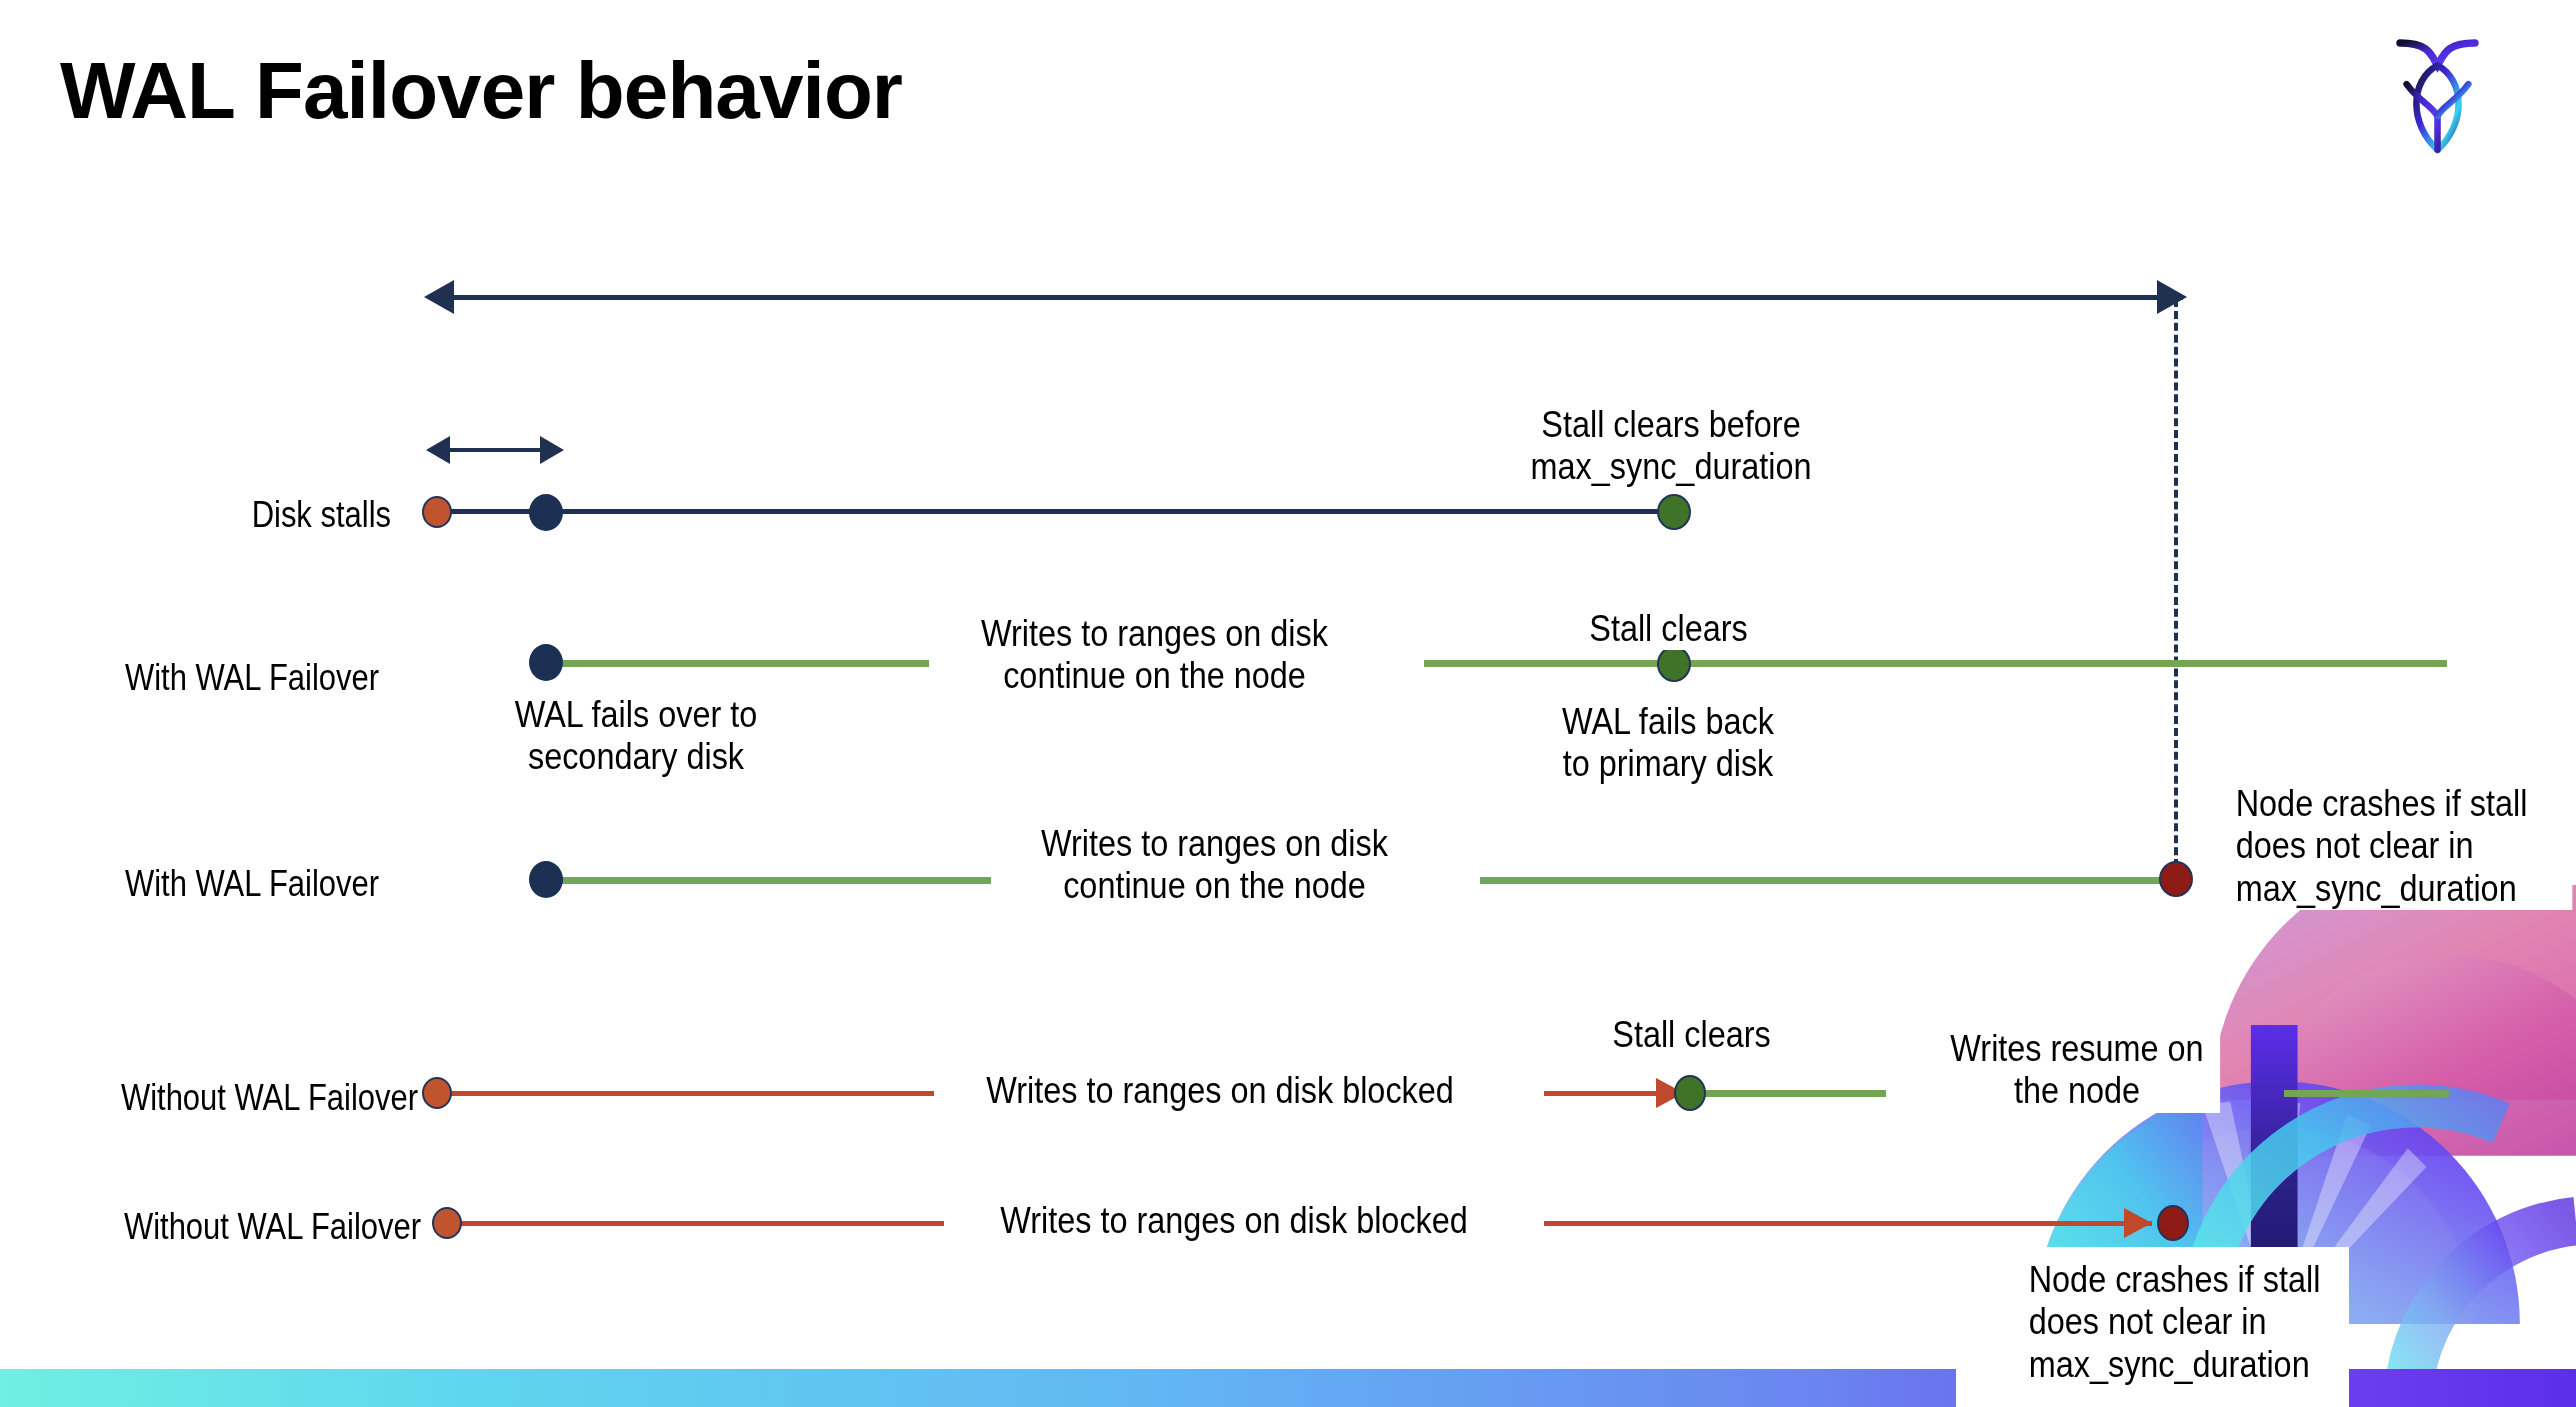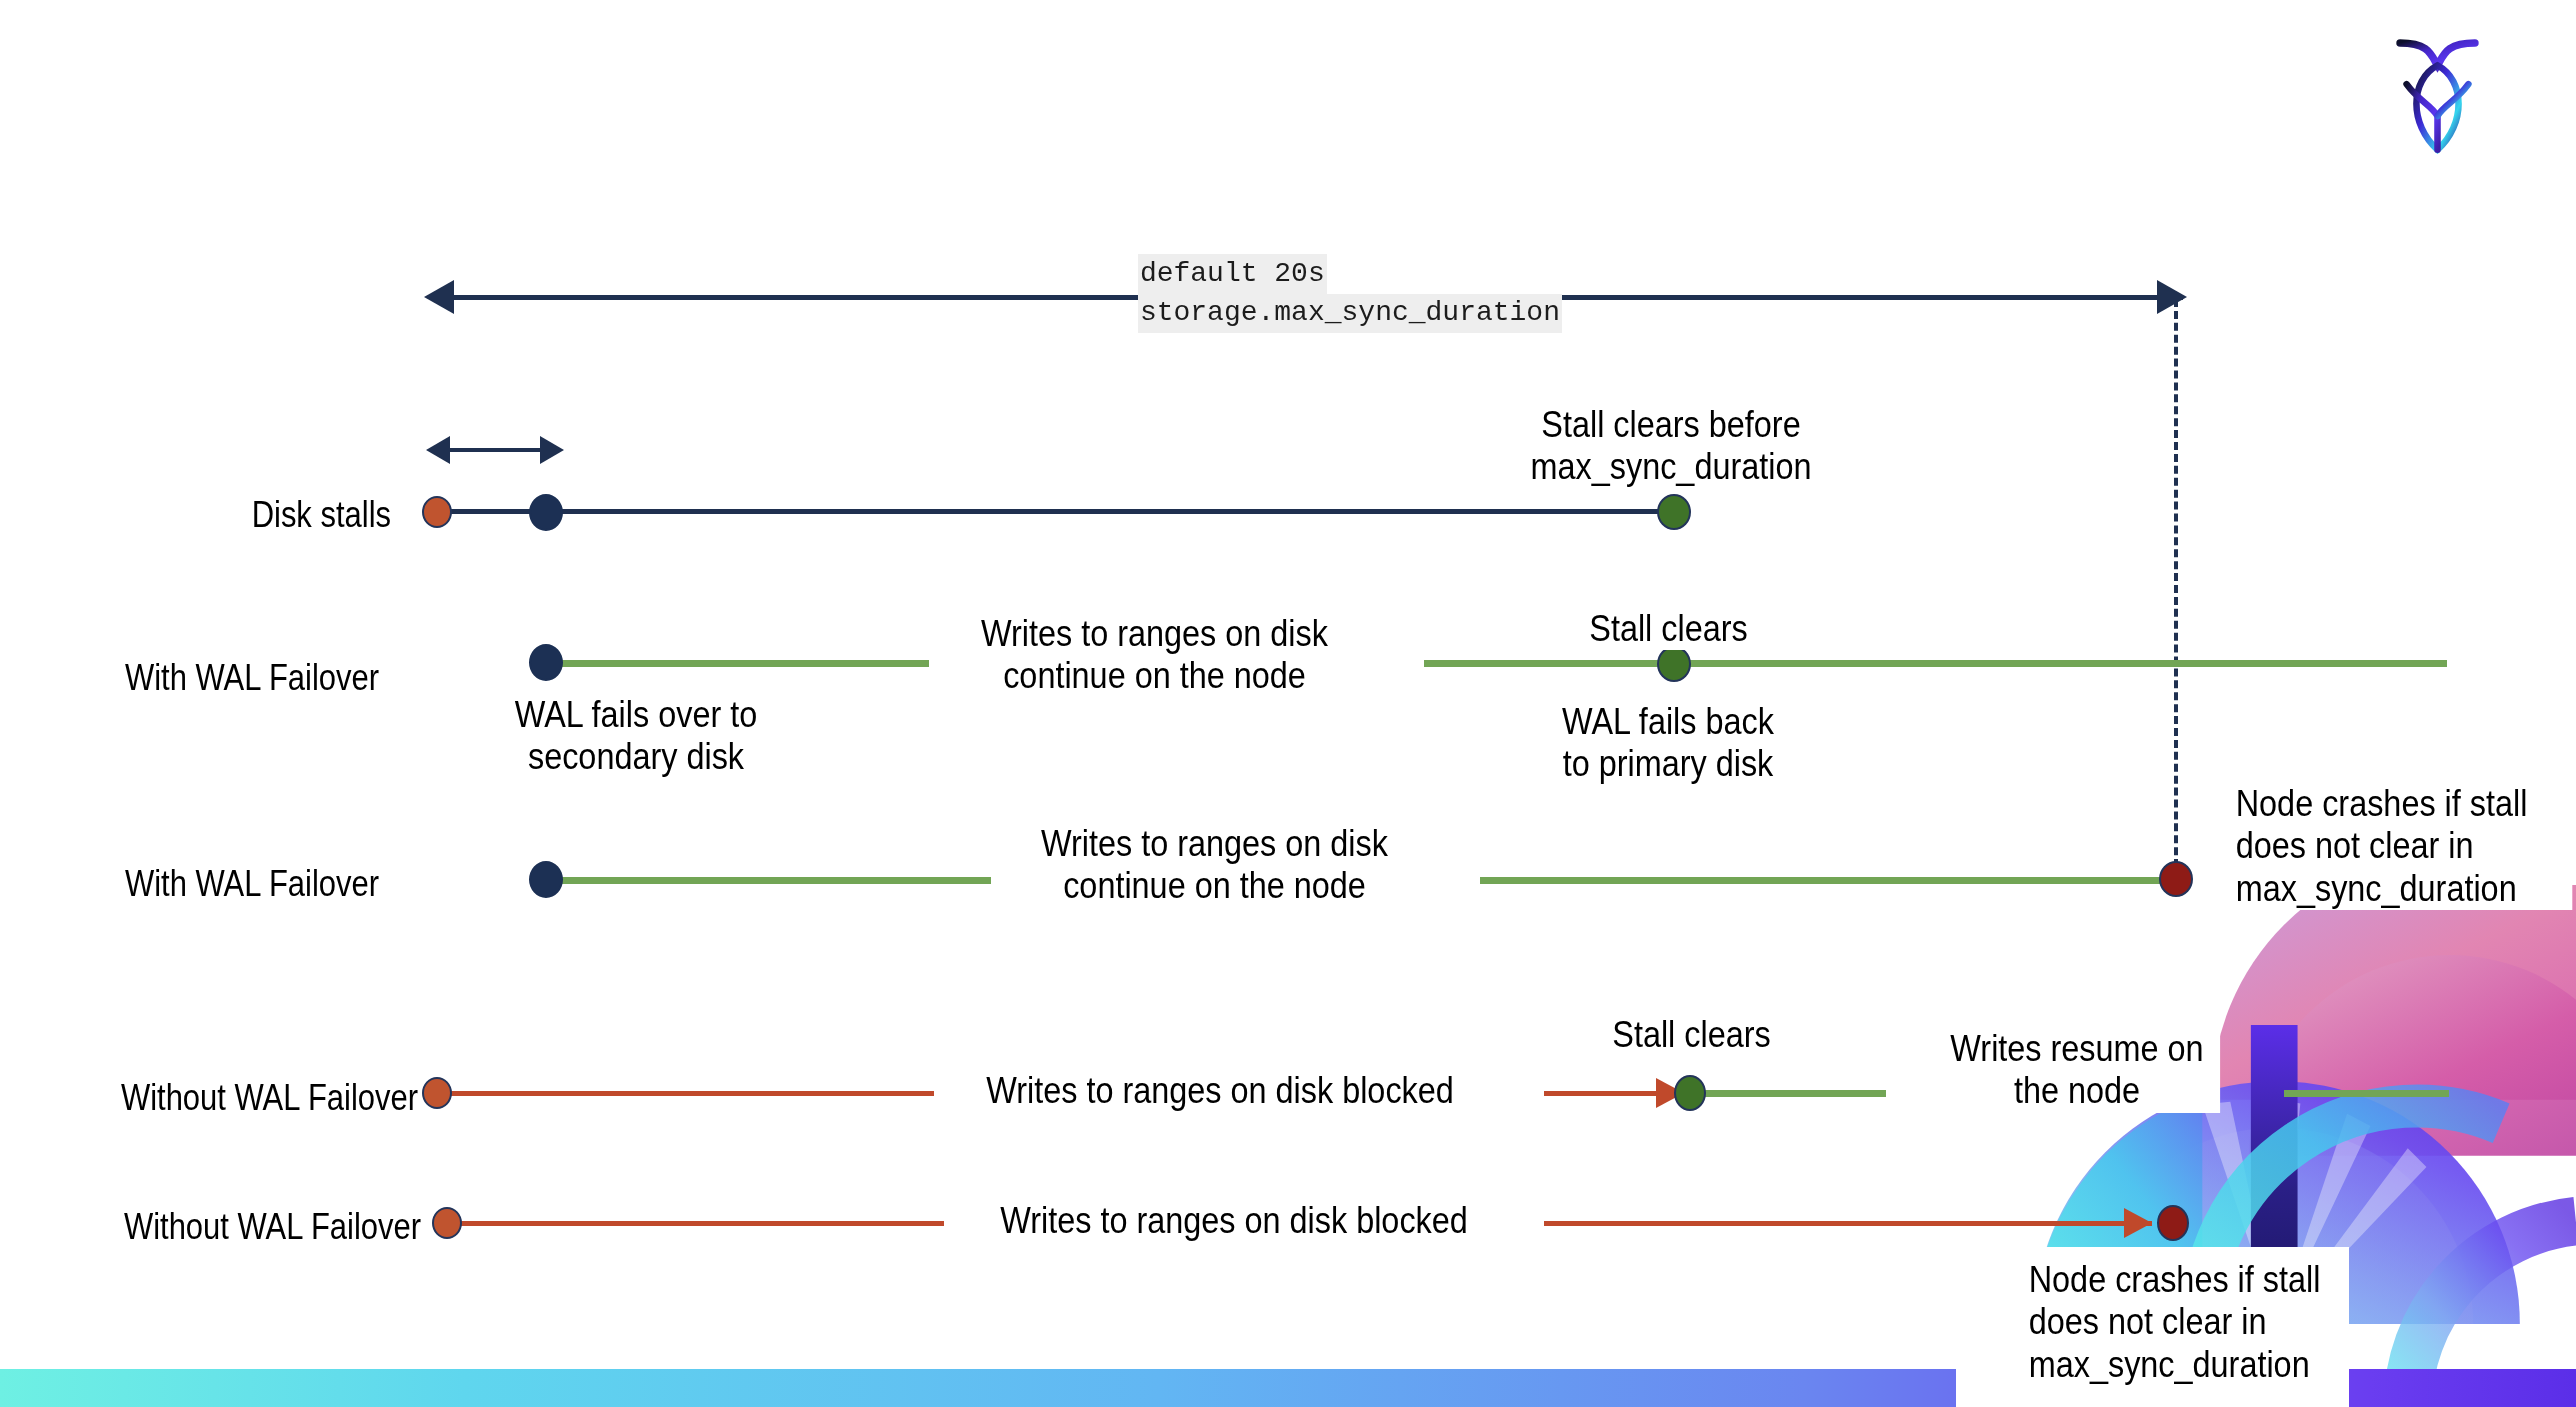--- a/index.html
+++ b/index.html
@@ -160,20 +160,21 @@
     width: 393px;
     height: 161px;
     background: #ffffff;
   }
 </style>
 </head>
 <body>
 
 <div id="slide">
 
+  <div id="title">WAL Failover behavior</div>
 
   <div id="logo">
     <svg viewBox="0 0 110 145" width="103" height="136" xmlns="http://www.w3.org/2000/svg" aria-hidden="true">
       <defs>
         <linearGradient id="lg1" x1="0" y1="0" x2="1" y2="1">
           <stop offset="0%" stop-color="#0d0f2b"></stop>
           <stop offset="35%" stop-color="#4526c9"></stop>
           <stop offset="70%" stop-color="#5b37f0"></stop>
           <stop offset="100%" stop-color="#3c1ea8"></stop>
         </linearGradient>
@@ -247,24 +248,20 @@
       <path d="M520 560 A200 200 0 0 1 700 360" fill="none" stroke="url(#g-blue)" stroke-width="52" opacity="0.8"></path>
     </svg>
   </div>
 
   <div id="bottombar"></div>
 
   <div class="hline" style="left:443px; top:295px; width:1740px;"></div>
   <div class="arrow-head arrow-left" style="left:424px; top:280px;"></div>
   <div class="arrow-head arrow-right" style="left:2157px; top:280px;"></div>
 
-  <div class="code-chip" style="left:1138px; top:254px; text-align:left;">
-    <span>default 20s</span><br>
-    <span>storage.max_sync_duration</span>
-  </div>
 
   <div class="vdash" style="left:2174px; top:299px; height:580px;"></div>
 
   <div class="hline" style="left:449px; top:448px; width:95px; height:3.7px;"></div>
   <div class="arrow-head arrow-left-sm" style="left:426px; top:436px;"></div>
   <div class="arrow-head arrow-right-sm" style="left:540px; top:436px;"></div>
 
   <div class="row-label" style="left:0px; top:494px; width:391px;">Disk stalls</div>
 
   <div class="hline" style="left:437px; top:509px; width:1243px;"></div>

